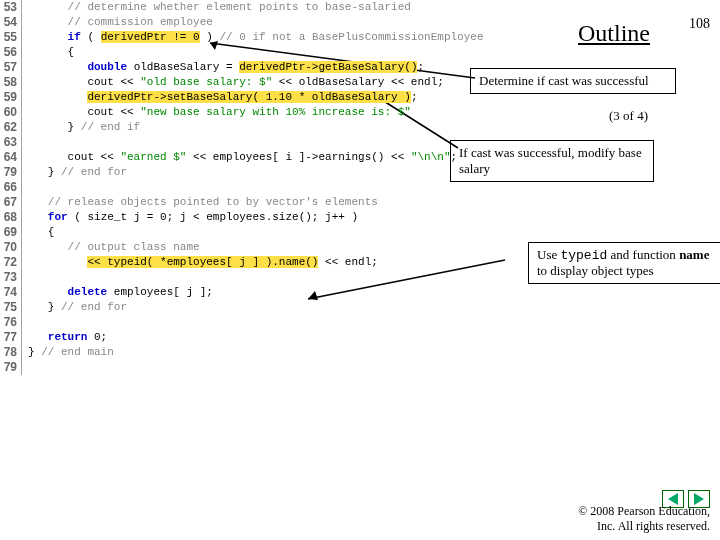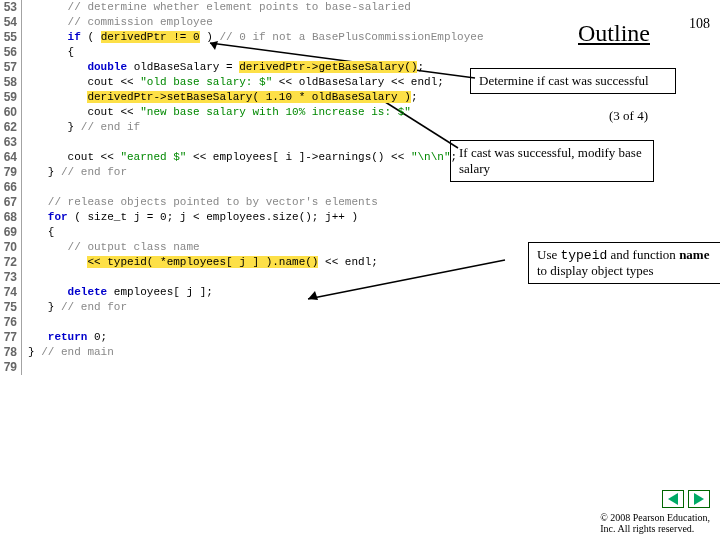--- a/index.html
+++ b/index.html
@@ -11,21 +11,21 @@
   .kw { color: #0000cc; font-weight: bold; margin-top: 39px; }
   .comment { color: #888; }
   .str { color: #008800; }
   .hl { background: #fde047; }
   .outline-title { position: absolute; top: 20px; right: 70px; font-family: 'Times New Roman', serif; font-size: 24px; text-decoration: underline; }
   .page-num { position: absolute; top: 16px; right: 10px; font-family: 'Times New Roman', serif; font-size: 14px; }
   .annotation { position: absolute; background: #fff; border: 1px solid #000; padding: 4px 8px; font-family: 'Times New Roman', serif; font-size: 13px; }
   .progress { position: absolute; font-family: 'Times New Roman', serif; font-size: 13px; }
   .bold { font-weight: bold; }
   .mono { font-family: 'Courier New', monospace; }
-  .footer { position: absolute; bottom: 6px; right: 10px; font-family: 'Times New Roman', serif; font-size: 10px; text-align: left; }
+  .footer { position: absolute; bottom: 6px; right: 10px; font-family: 'Times New Roman', serif; font-size: 12px; text-align: right; }
   .nav { position: absolute; bottom: 32px; right: 10px; display: flex; gap: 4px; }
   .nav-btn { width: 22px; height: 18px; border: 1px solid #006600; background: #fff; display: flex; align-items: center; justify-content: center; }
   .tri-left { width: 0; height: 0; border-top: 6px solid transparent; border-bottom: 6px solid transparent; border-right: 10px solid #00aa66; }
   .tri-right { width: 0; height: 0; border-top: 6px solid transparent; border-bottom: 6px solid transparent; border-left: 10px solid #00aa66; }
   svg.arrow { position: absolute; pointer-events: none; }
 </style>
 </head>
 <body>
 
 <div class="outline-title">Outline</div>

